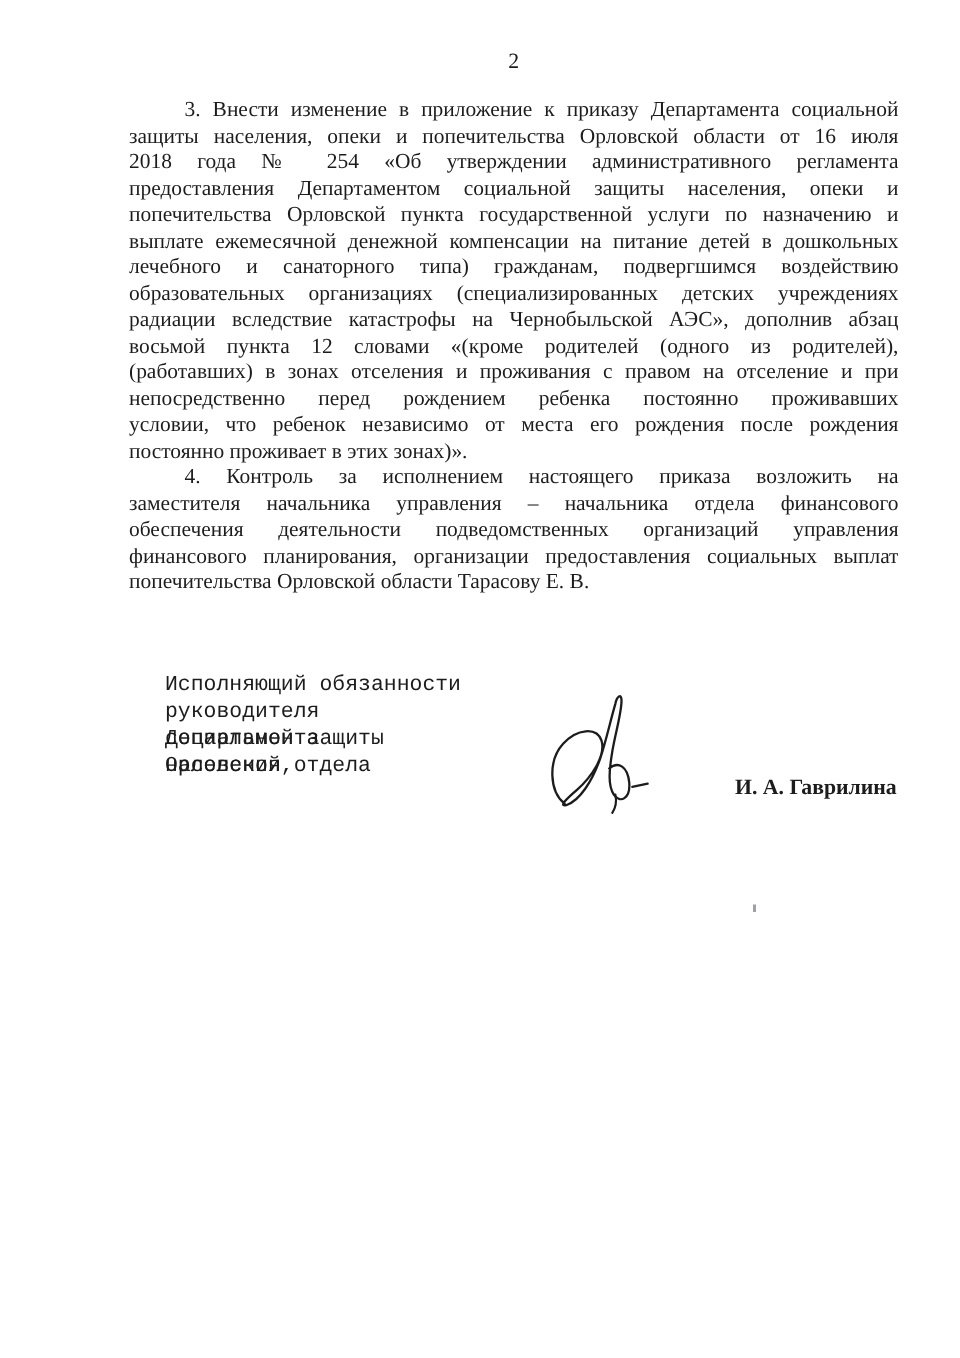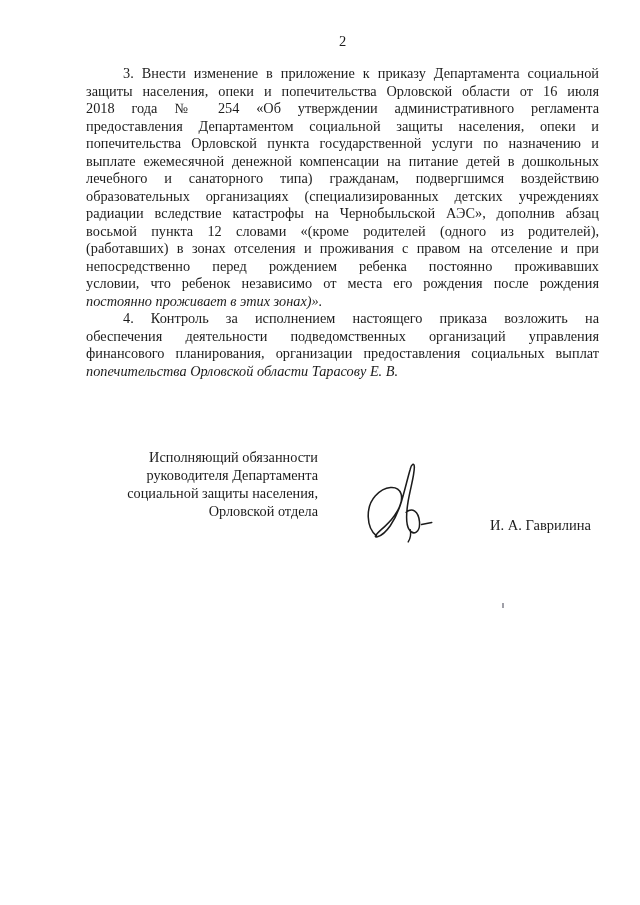--- a/index.html
+++ b/index.html
@@ -23,39 +23,41 @@
     font-size: 14.3px;
   }
   .line {
     height: 17.5px;
     line-height: 17.5px;
     text-align: justify;
     text-align-last: justify;
     overflow: hidden;
   }
   .line.first { text-indent: 37px; }
-  .line.last  { text-align-last: left; font-style: italic; }
+  .line.last  { text-align-last: left; }
   .sig-position {
     position: absolute;
     left: 110px; top: 448px; width: 208px;
-    text-align: right;
+    text-align: left;
     font-size: 14.3px;
+    font-family: Liberation Mono, monospace;
   }
   .sig-position .pline { line-height: 18px; height: 18px; }
   .sig-script {
     position: absolute;
     left: 362px; top: 460px;
     width: 76px; height: 84px;
   }
   .sig-script svg { width: 100%; height: 100%; }
   .sig-name {
     position: absolute;
     left: 490px; top: 517px;
     font-size: 14.5px;
     line-height: 17px;
+    font-weight: bold;
   }
   .speck {
     position: absolute;
     left: 502px; top: 603px;
     width: 2px; height: 5px;
     background: #a0a0a8;
   }
 </style>
 </head>
 <body>
@@ -74,20 +76,21 @@
     <div class="line">образовательных организациях (специализированных детских учреждениях</div>
     <div class="line">радиации вследствие катастрофы на Чернобыльской АЭС», дополнив абзац</div>
     <div class="line">восьмой пункта 12 словами «(кроме родителей (одного из родителей),</div>
     <div class="line">(работавших) в зонах отселения и проживания с правом на отселение и при</div>
     <div class="line">непосредственно перед рождением ребенка постоянно проживавших</div>
     <div class="line">условии, что ребенок независимо от места его рождения после рождения</div>
     <div class="line last">постоянно проживает в этих зонах)».</div>
   </div>
   <div>
     <div class="line first">4. Контроль за исполнением настоящего приказа возложить на</div>
+    <div class="line">заместителя начальника управления – начальника отдела финансового</div>
     <div class="line">обеспечения деятельности подведомственных организаций управления</div>
     <div class="line">финансового планирования, организации предоставления социальных выплат</div>
     <div class="line last">попечительства Орловской области Тарасову Е. В.</div>
   </div>
 </div>
 
 <div class="sig-position">
   <div class="pline">Исполняющий обязанности</div>
   <div class="pline">руководителя Департамента</div>
   <div class="pline">социальной защиты населения,</div>

